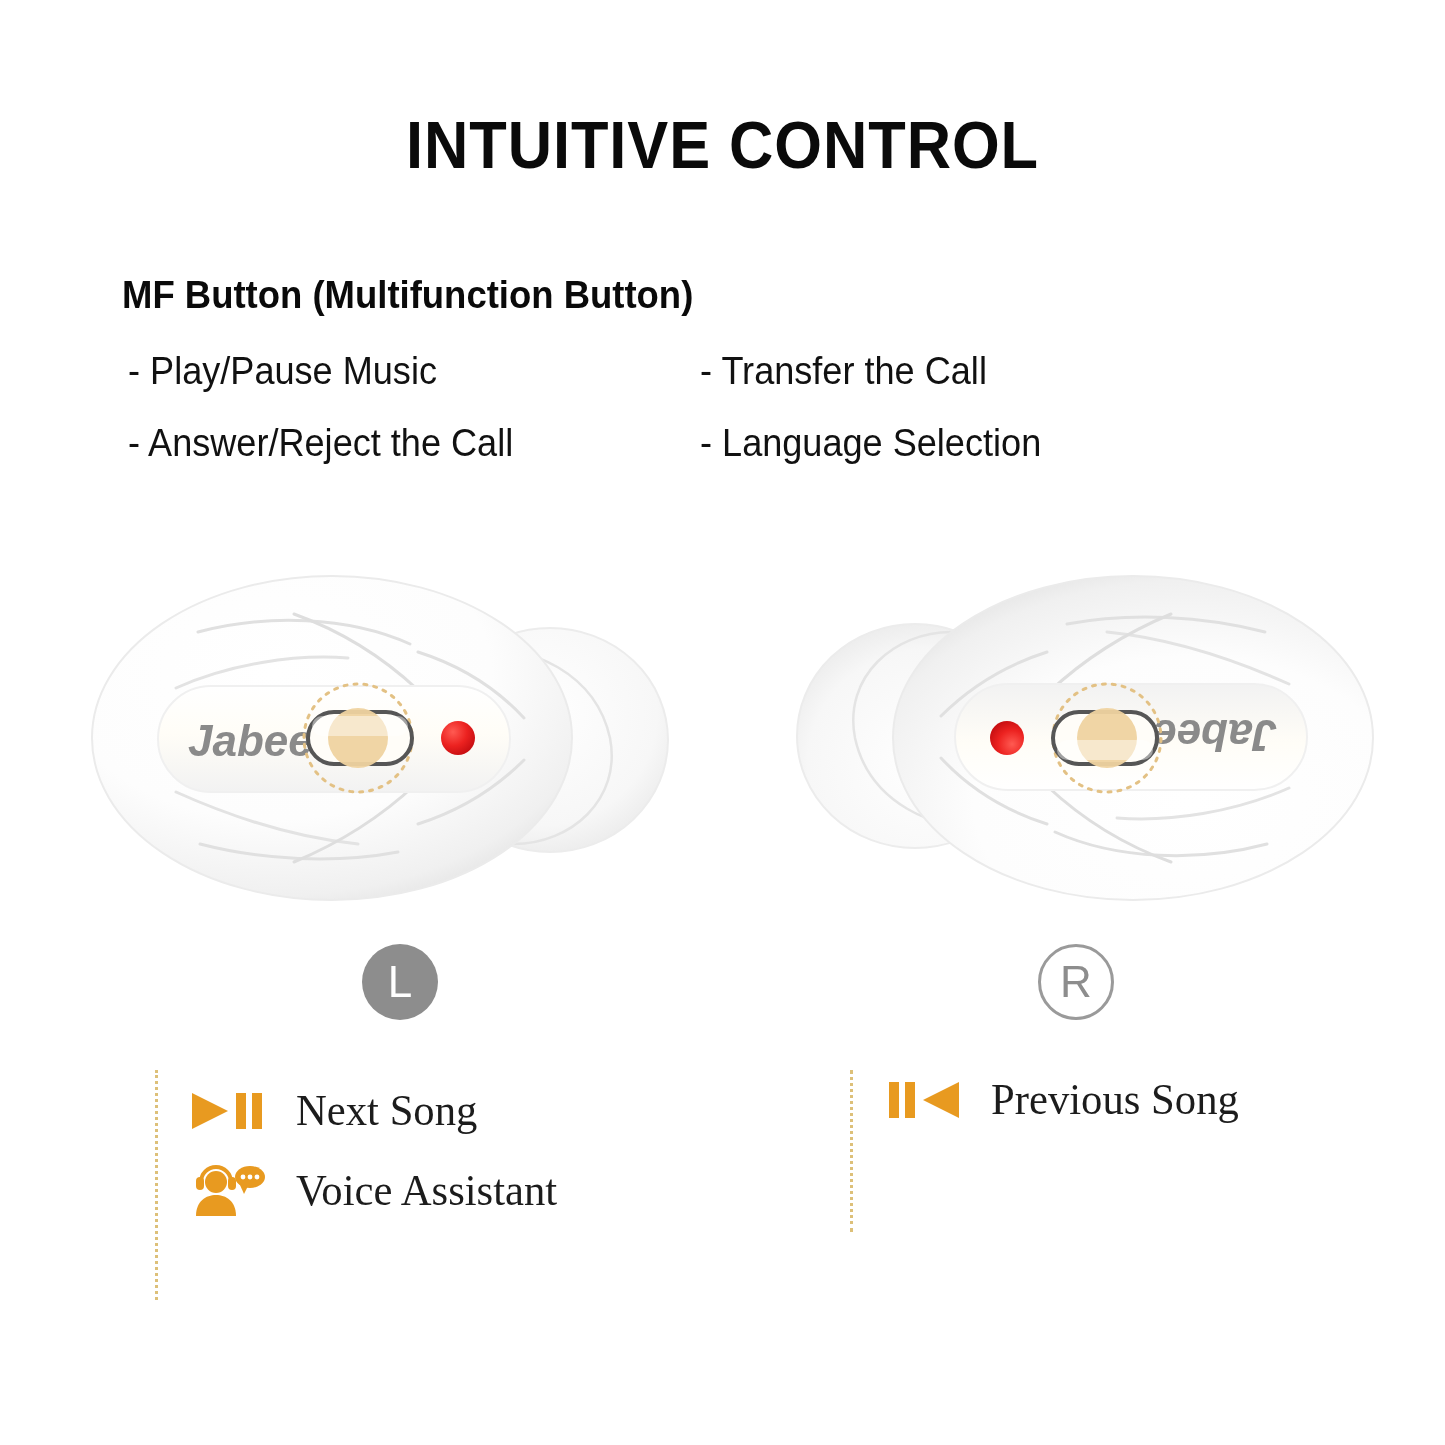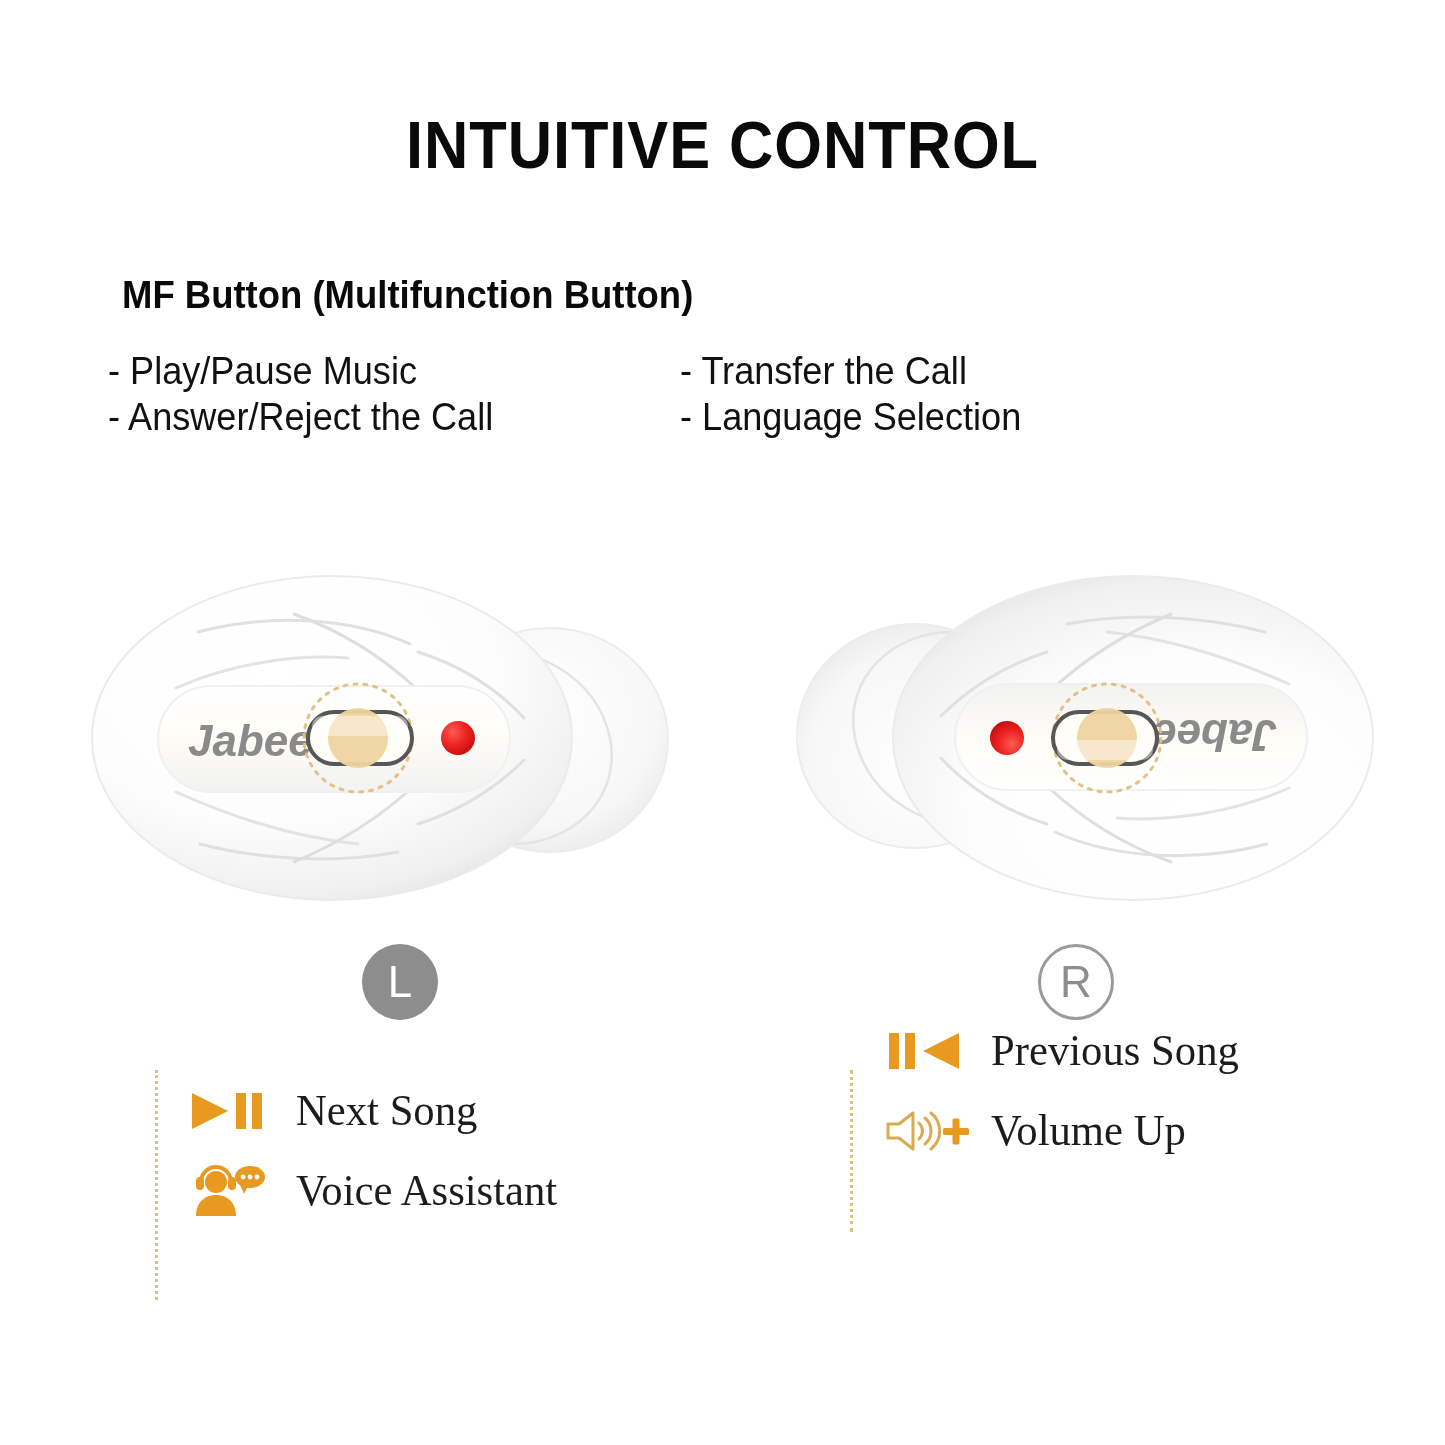--- a/index.html
+++ b/index.html
@@ -28,22 +28,23 @@
   .mf-heading{
     position:absolute;left:122px;top:272px;
     font-size:38px;line-height:46px;
     font-weight:bold;
     transform:scaleX(0.96);transform-origin:left center;
     color:#0a0a0a;
   }
 
   
   .bullets{
-    position:absolute;left:108px;top:348px;width:1060px;
+    position:absolute;left:128px;top:348px;width:1060px;
     display:grid;grid-template-columns:572px 1fr;
+    row-gap:26px;
   }
   .bullet{
     font-size:38px;line-height:46px;
     font-weight:normal;
     transform:scaleX(0.95);transform-origin:left center;
     white-space:nowrap;
     color:#111;
   }
 
   
@@ -72,21 +73,21 @@
   
   .divider{
     position:absolute;width:0;
     border-left:3px dotted #ddc079;
   }
   .divider-left{left:155px;top:1070px;height:230px;}
   .divider-right{left:850px;top:1070px;height:162px;}
 
   .flist{position:absolute;font-family:Liberation Serif, serif;}
   .flist-left{left:190px;top:1072px;width:560px;}
-  .flist-right{left:885px;top:1012px;width:540px;}
+  .flist-right{left:885px;top:1061px;width:540px;}
 
   .frow{
     display:flex;align-items:center;
     height:78px;
     margin-bottom:2px;
   }
   .frow .ficon{
     width:92px;height:54px;
     display:flex;align-items:center;
     flex:0 0 92px;
@@ -295,29 +296,15 @@
       <span class="ficon">
         <svg class="icon-svg" width="76" height="44" viewBox="0 0 76 44" xmlns="http://www.w3.org/2000/svg">
           <rect x="4" y="4" width="10" height="36" fill="#e89a20"></rect>
           <rect x="20" y="4" width="10" height="36" fill="#e89a20"></rect>
           <polygon points="74,4 74,40 38,22" fill="#e89a20"></polygon>
         </svg>
       </span>
       <span class="flabel">Previous Song</span>
     </div>
 
-    <div class="frow">
-      <span class="ficon">
-        <svg class="icon-svg" width="86" height="44" viewBox="0 0 86 44" xmlns="http://www.w3.org/2000/svg">
-          <path d="M3 15 L14 15 L28 4 L28 40 L14 29 L3 29 Z" fill="none" stroke="#d9ab4e" stroke-width="3" stroke-linejoin="round"></path>
-          <path d="M34 14 A11 11 0 0 1 34 30" fill="none" stroke="#d9ab4e" stroke-width="3" stroke-linecap="round"></path>
-          <path d="M40 9 A17 17 0 0 1 40 35" fill="none" stroke="#d9ab4e" stroke-width="3" stroke-linecap="round"></path>
-          <path d="M46 4 A23 23 0 0 1 46 40" fill="none" stroke="#d9ab4e" stroke-width="3" stroke-linecap="round"></path>
-
-          <rect x="58" y="19" width="26" height="7" rx="1.5" fill="#e89a20"></rect>
-          <rect x="67.5" y="9.5" width="7" height="26" rx="1.5" fill="#e89a20"></rect>
-        </svg>
-      </span>
-      <span class="flabel">Volume Up</span>
-    </div>
   </div>
 
 </div>
 
 </body></html>

